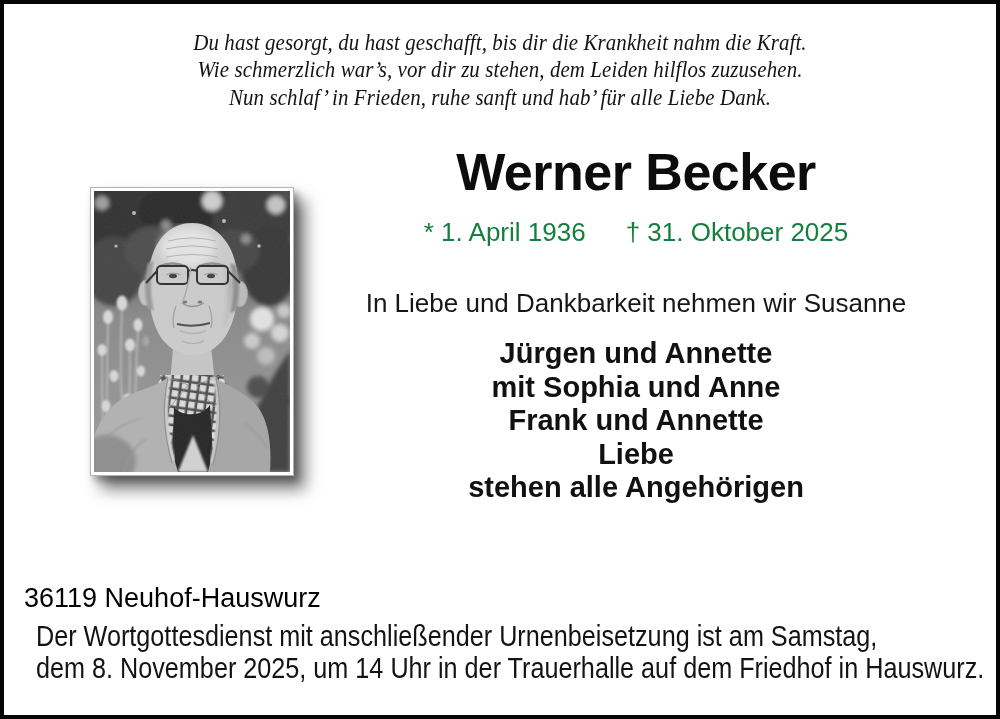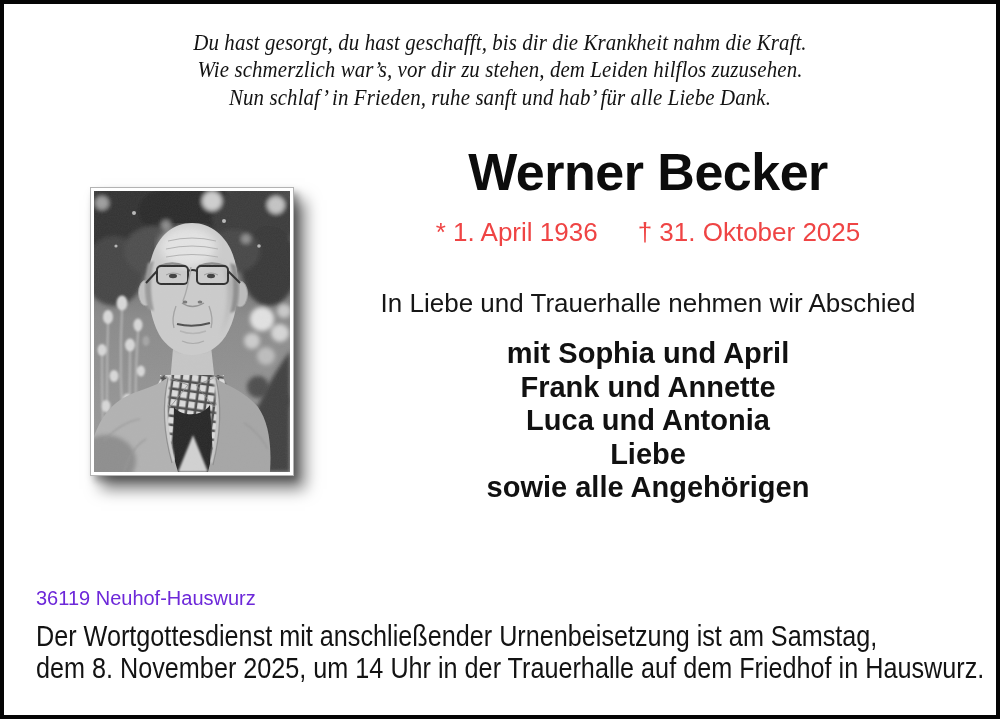--- a/index.html
+++ b/index.html
@@ -25,31 +25,31 @@
 
   
   .photo{
     left:90px;top:187px;width:196px;height:281px;
     background:#ffffff;padding:3px;border:1px solid #b3b3b3;
     box-shadow:11px 13px 15px rgba(0,0,0,0.52), 4px 5px 7px rgba(0,0,0,0.30);
   }
   .photo svg{display:block;}
 
   
-  .col{left:300px;width:696px;text-align:center;}
+  .col{left:288px;width:696px;text-align:center;}
   .deceased-name{
     top:142px;font-size:52px;font-weight:bold;letter-spacing:-0.5px;color:#0c0c0c;
   }
-  .dates{top:217px;font-size:26px;line-height:30px;color:#ef4444;}
+  .dates{top:217px;font-size:26px;line-height:30px;color:#15803d;}
   .dates span{margin:0 20px;white-space:nowrap;}
   .intro{top:288px;font-size:26px;line-height:30px;color:#161616;}
   .mourners{top:337px;font-size:29px;font-weight:bold;line-height:33.5px;color:#111111;}
 
   
-  .address{left:36px;top:583px;font-size:20px;line-height:30px;color:#6d28d9;}
+  .address{left:24px;top:583px;font-size:27px;line-height:30px;color:#000000;}
   .notice{
     left:36px;top:620px;font-size:30px;line-height:31.5px;color:#131313;
     white-space:nowrap;transform:scaleX(0.84);transform-origin:0 0;
   }
 </style>
 </head>
 <body>
 
 <div class="clip-frame"></div>
 
@@ -211,28 +211,28 @@
     <rect width="196" height="281" filter="url(#grain)" opacity="0.18"></rect>
   </svg>
 </div>
 
 <div class="abs col deceased-name">Werner Becker</div>
 
 <div class="abs col dates">
   <span>* 1. April 1936</span><span>† 31. Oktober 2025</span>
 </div>
 
-<div class="abs col intro">In Liebe und Trauerhalle nehmen wir Abschied</div>
+<div class="abs col intro">In Liebe und Dankbarkeit nehmen wir Susanne</div>
 
 <div class="abs col mourners">
-    <div class="mourner-line">mit Sophia und April</div>
+    <div class="mourner-line">Jürgen und Annette</div>
+    <div class="mourner-line">mit Sophia und Anne</div>
     <div class="mourner-line">Frank und Annette</div>
-    <div class="mourner-line">Luca und Antonia</div>
     <div class="mourner-line">Liebe</div>
-    <div class="mourner-line">sowie alle Angehörigen</div>
+    <div class="mourner-line">stehen alle Angehörigen</div>
   </div>
 
 <div class="abs address">36119 Neuhof-Hauswurz</div>
 
 <div class="abs notice">
   <div>Der Wortgottesdienst mit anschließender Urnenbeisetzung ist am Samstag,</div>
   <div>dem 8. November 2025, um 14 Uhr in der Trauerhalle auf dem Friedhof in Hauswurz.</div>
 </div>
 
 </body></html>

